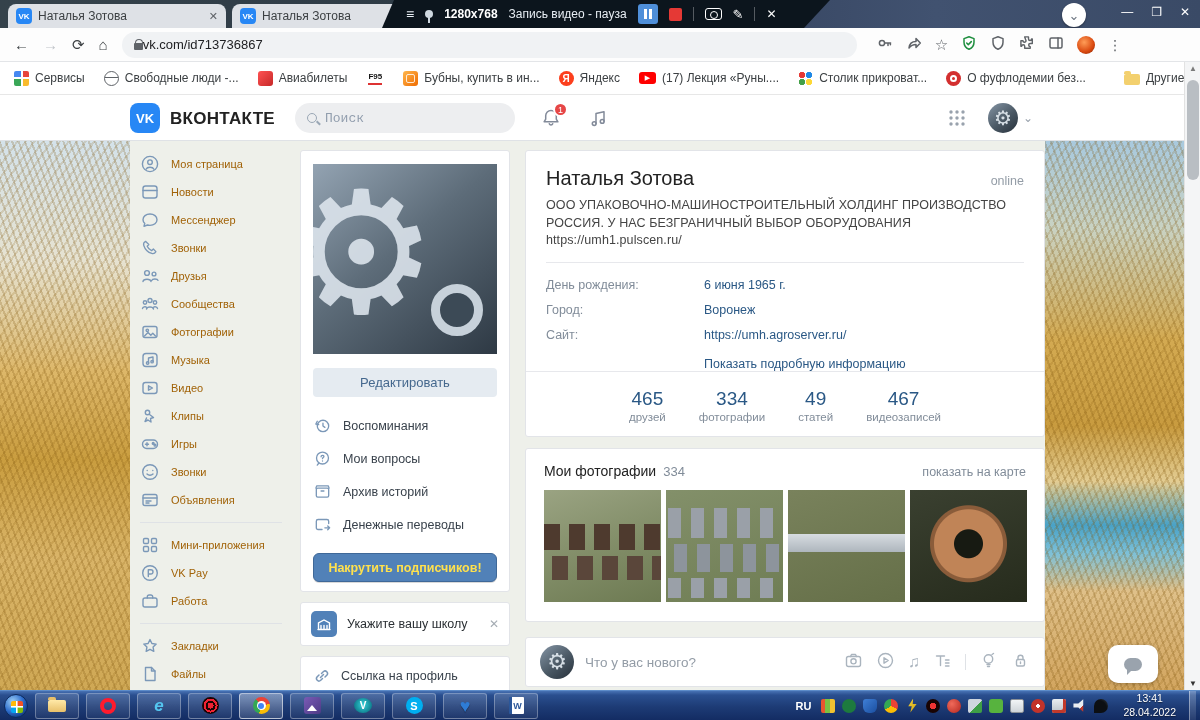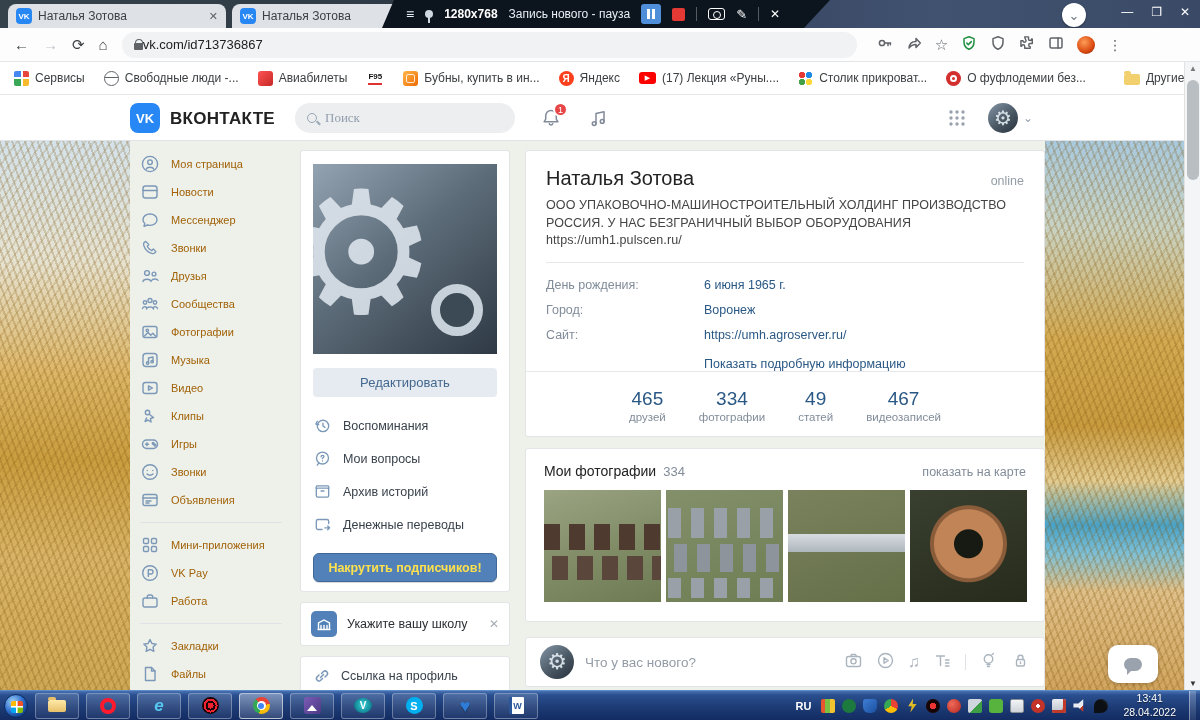--- a/index.html
+++ b/index.html
@@ -69,21 +69,21 @@
 .bmi-folder::before{content:"";position:absolute;left:0;top:-3px;width:7px;height:3px;background:#f3d06e;border-radius:2px 2px 0 0}
 .bmsep{width:1px;height:18px;background:#ddd;margin-left:auto}
 
 
 .vkheader{left:0;top:95px;width:1200px;height:46px;background:#fff;border-bottom:1px solid #dfe2e6;z-index:5}
 .vklogo{left:130px;top:8px;width:30px;height:30px;border-radius:8px;background:#2787f5;color:#fff;font-weight:bold;font-size:13px;display:flex;align-items:center;justify-content:center}
 .vkword{left:170px;top:14px;font-size:17px;font-weight:bold;color:#222;letter-spacing:.3px}
 .vksearch{left:295px;top:8px;width:220px;height:30px;background:#edeef0;border-radius:16px;display:flex;align-items:center;gap:8px;padding:0 12px}
 .mag{width:10px;height:10px;border:1.7px solid #9aa7b5;border-radius:50%;position:relative;flex:0 0 auto}
 .mag::after{content:"";position:absolute;left:8px;top:8px;width:5px;height:1.7px;background:#9aa7b5;transform:rotate(45deg)}
-.vksearch input{border:none;background:transparent;outline:none;font-size:13px;color:#444;width:160px;font-family:Liberation Serif, serif}
+.vksearch input{border:none;background:transparent;outline:none;font-size:13px;color:#444;width:160px;font-family:Liberation Mono, monospace}
 .vksearch input::placeholder{color:#929eae}
 .hic{top:12px;width:22px;height:22px}
 .hic svg{width:22px;height:22px;fill:none;stroke:#828a99;stroke-width:1.5;stroke-linecap:round;stroke-linejoin:round}
 .badge{position:absolute;right:-6px;top:-5px;min-width:15px;height:15px;border-radius:8px;background:#e64646;color:#fff;font-size:9px;display:flex;align-items:center;justify-content:center;padding:0 3px;border:2px solid #fff}
 .gridic svg{fill:#99a2ad;stroke:none}
 .hav{left:988px;top:8px;display:flex;align-items:center;gap:5px}
 .gearava{border-radius:50%;background:linear-gradient(140deg,#8696a6,#4a5864 55%,#26303a);display:flex;align-items:center;justify-content:center;color:rgba(226,233,240,.92)}
 .chev{color:#99a2ad;font-size:12px}
 
 
@@ -209,21 +209,21 @@
     <span class="tabclose">✕</span>
   </div>
   <div class="abs tab tab2">
     <span class="favicon">VK</span>
     <span class="tabtitle">Наталья Зотова</span>
   </div>
   <div class="abs recorder">
     <span class="rec-menu">≡</span>
     <span class="rec-pin"></span>
     <span class="rec-res">1280x768</span>
-    <span class="rec-status">Запись нового - пауза</span>
+    <span class="rec-status">Запись видео - пауза</span>
     <span class="rec-pause"></span>
     <span class="rec-stop"></span>
     <span class="rec-sep"></span>
     <span class="rec-cam"></span>
     <span class="rec-pencil">✎</span>
     <span class="rec-sep"></span>
     <span class="rec-x">✕</span>
   </div>
   <div class="abs chevcircle">⌄</div>
   <div class="abs wincontrols">

